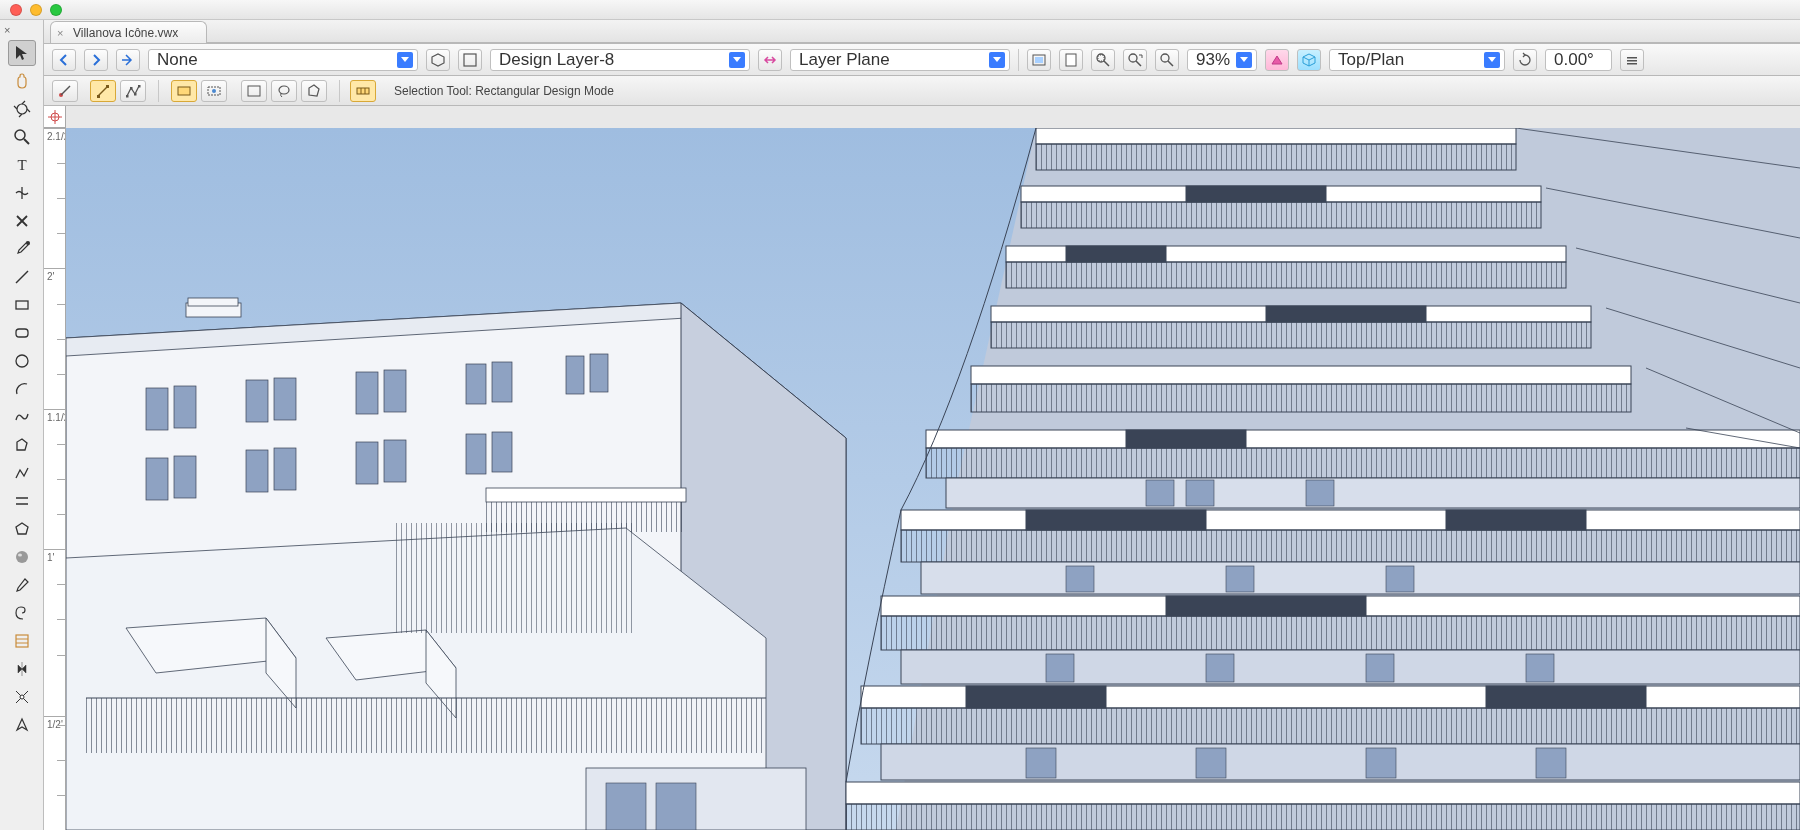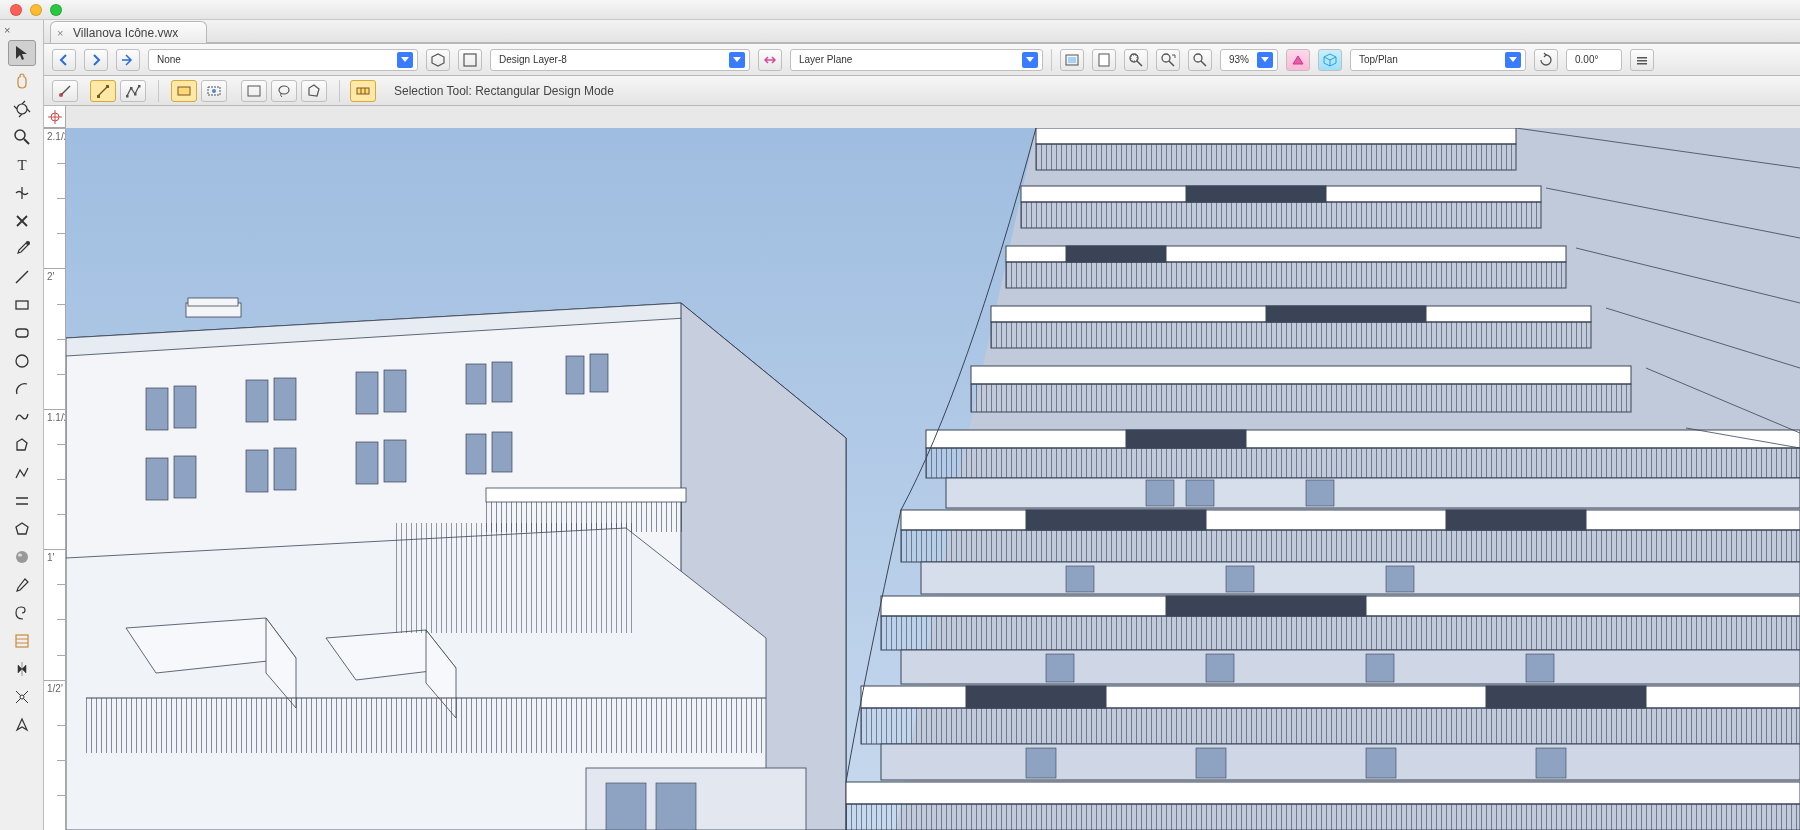--- a/index.html
+++ b/index.html
@@ -27,21 +27,21 @@
   
   
   .tab-bar { height: 24px; background: linear-gradient(#f3f3f3, #e3e3e3); border-bottom: 1px solid #b8b8b8; display: flex; align-items: flex-end; padding-left: 6px; }
   .doc-tab { position: relative; height: 22px; padding: 0 28px 0 22px; background: linear-gradient(#fcfcfc, #ececec); border: 1px solid #b8b8b8; border-bottom: none; border-radius: 6px 6px 0 0; display: flex; align-items: center; font-size: 12px; color: #444; }
   .doc-tab .tab-x { position: absolute; left: 6px; font-size: 11px; color: #888; }
   .tab-bar::after { content:""; flex:1; height:22px; border-bottom:1px solid #b8b8b8; }
   
   
   .view-bar { height: 32px; background: linear-gradient(#f9f9f9, #e7e7e7); border-bottom: 1px solid #b8b8b8; display: flex; align-items: center; padding: 0 8px; gap: 8px; }
   .vb-btn { width: 24px; height: 22px; display:flex; align-items:center; justify-content:center; background: linear-gradient(#fdfdfd,#e8e8e8); border:1px solid #bfbfbf; border-radius:3px; cursor:pointer; }
-  .vb-select { height: 22px; background: #fff; border: 1px solid #bfbfbf; border-radius: 3px; display: flex; align-items: center; padding: 0 4px 0 8px; font-size: 10px; color: #333; cursor:pointer; position: relative; }
+  .vb-select { height: 22px; background: #fff; border: 1px solid #bfbfbf; border-radius: 3px; display: flex; align-items: center; padding: 0 4px 0 8px; font-size: 17px; color: #333; cursor:pointer; position: relative; }
   .vb-select .caret { width: 16px; height: 16px; margin-left: auto; background: #3a7cff; border-radius: 2px; display:flex; align-items:center; justify-content:center; }
   .vb-select .caret::after { content:""; border-left:4px solid transparent; border-right:4px solid transparent; border-top:5px solid #fff; }
   .vb-sep { width:1px; height:22px; background:#c8c8c8; }
   .vb-icon svg { width:16px; height:16px; }
   .vb-pink { background: linear-gradient(#ffd8ea,#ffb8d8); }
   .vb-cyan { background: linear-gradient(#c8f0ff,#9de0ff); }
   
   
   .mode-bar { height: 30px; background: linear-gradient(#f6f6f6,#e4e4e4); border-bottom: 1px solid #b8b8b8; display:flex; align-items:center; padding: 0 8px; gap:10px; }
   .mode-group { display:flex; gap:4px; padding:2px; }
@@ -261,21 +261,21 @@
         <span>Design Layer-8</span>
         <span class="caret"></span>
       </div>
 
       <div class="vb-btn vb-icon">
           <svg viewBox="0 0 16 16">
             <path d="M4 8 L12 8 M6 5 L3 8 L6 11 M10 5 L13 8 L10 11" fill="none" stroke="#d84aa0" stroke-width="1.5"></path>
           </svg>
         </div>
 
-      <div class="vb-select" style="width:253px">
+      <div class="vb-select" style="width:220px">
         <span>Layer Plane</span>
         <span class="caret"></span>
       </div>
 
       <div class="vb-sep"></div>
       <div class="vb-btn vb-icon">
           <svg viewBox="0 0 16 16">
             <rect x="2" y="3" width="12" height="10" fill="none" stroke="#555"></rect>
             <rect x="4" y="5" width="8" height="6" fill="#a8d0ff"></rect>
           </svg>
@@ -299,21 +299,21 @@
             <path d="M12 3 L15 3 L15 6" fill="none" stroke="#555"></path>
           </svg>
         </div>
       <div class="vb-btn vb-icon">
           <svg viewBox="0 0 16 16">
             <circle cx="6" cy="6" r="4" fill="none" stroke="#555" stroke-width="1.3"></circle>
             <line x1="9" y1="9" x2="14" y2="14" stroke="#555" stroke-width="1.5"></line>
           </svg>
         </div>
 
-      <div class="vb-select" style="width:58px">
+      <div class="vb-select" style="width:70px">
         <span>93%</span>
         <span class="caret"></span>
       </div>
 
       <div class="vb-btn vb-icon vb-pink">
           <svg viewBox="0 0 16 16">
             <path d="M3 12 L8 4 L13 12 Z" fill="#e85aa8" stroke="#c03a88"></path>
           </svg>
         </div>
       <div class="vb-btn vb-icon vb-cyan">
@@ -326,21 +326,21 @@
         <span>Top/Plan</span>
         <span class="caret"></span>
       </div>
 
       <div class="vb-btn vb-icon">
           <svg viewBox="0 0 16 16">
             <path d="M8 3 A5 5 0 1 1 3 8" fill="none" stroke="#555" stroke-width="1.3"></path>
             <path d="M6 1 L8 3 L6 5" fill="none" stroke="#555" stroke-width="1.3"></path>
           </svg>
         </div>
-      <div class="vb-select" style="width:56px">
+      <div class="vb-select" style="width:67px">
         <span>0.00°</span>
       </div>
       <div class="vb-btn vb-icon">
           <svg viewBox="0 0 16 16">
             <rect x="3" y="5" width="10" height="1.5" fill="#555"></rect>
             <rect x="3" y="8" width="10" height="1.5" fill="#555"></rect>
             <rect x="3" y="11" width="10" height="1.5" fill="#555"></rect>
           </svg>
         </div>
     </div>
@@ -443,21 +443,21 @@
           </div>
           <div class="mark minor" style="top: 315.9px;"></div>
           <div class="mark minor" style="top: 351px;"></div>
           <div class="mark minor" style="top: 386.1px;"></div>
           <div class="mark" style="top: 421.2px;">
             <span>1'</span>
           </div>
           <div class="mark minor" style="top: 456.3px;"></div>
           <div class="mark minor" style="top: 491.4px;"></div>
           <div class="mark minor" style="top: 526.5px;"></div>
-          <div class="mark" style="top: 552px;">
+          <div class="mark" style="top: 588px;">
             <span>1/2'</span>
           </div>
           <div class="mark minor" style="top: 596.7px;"></div>
           <div class="mark minor" style="top: 631.8px;"></div>
           <div class="mark minor" style="top: 666.9px;"></div>
         </div>
       <div class="canvas">
         <svg width="1734" height="702" viewBox="0 0 1734 702">
           <defs>
             <linearGradient id="sky" x1="0" y1="0" x2="0" y2="1">

